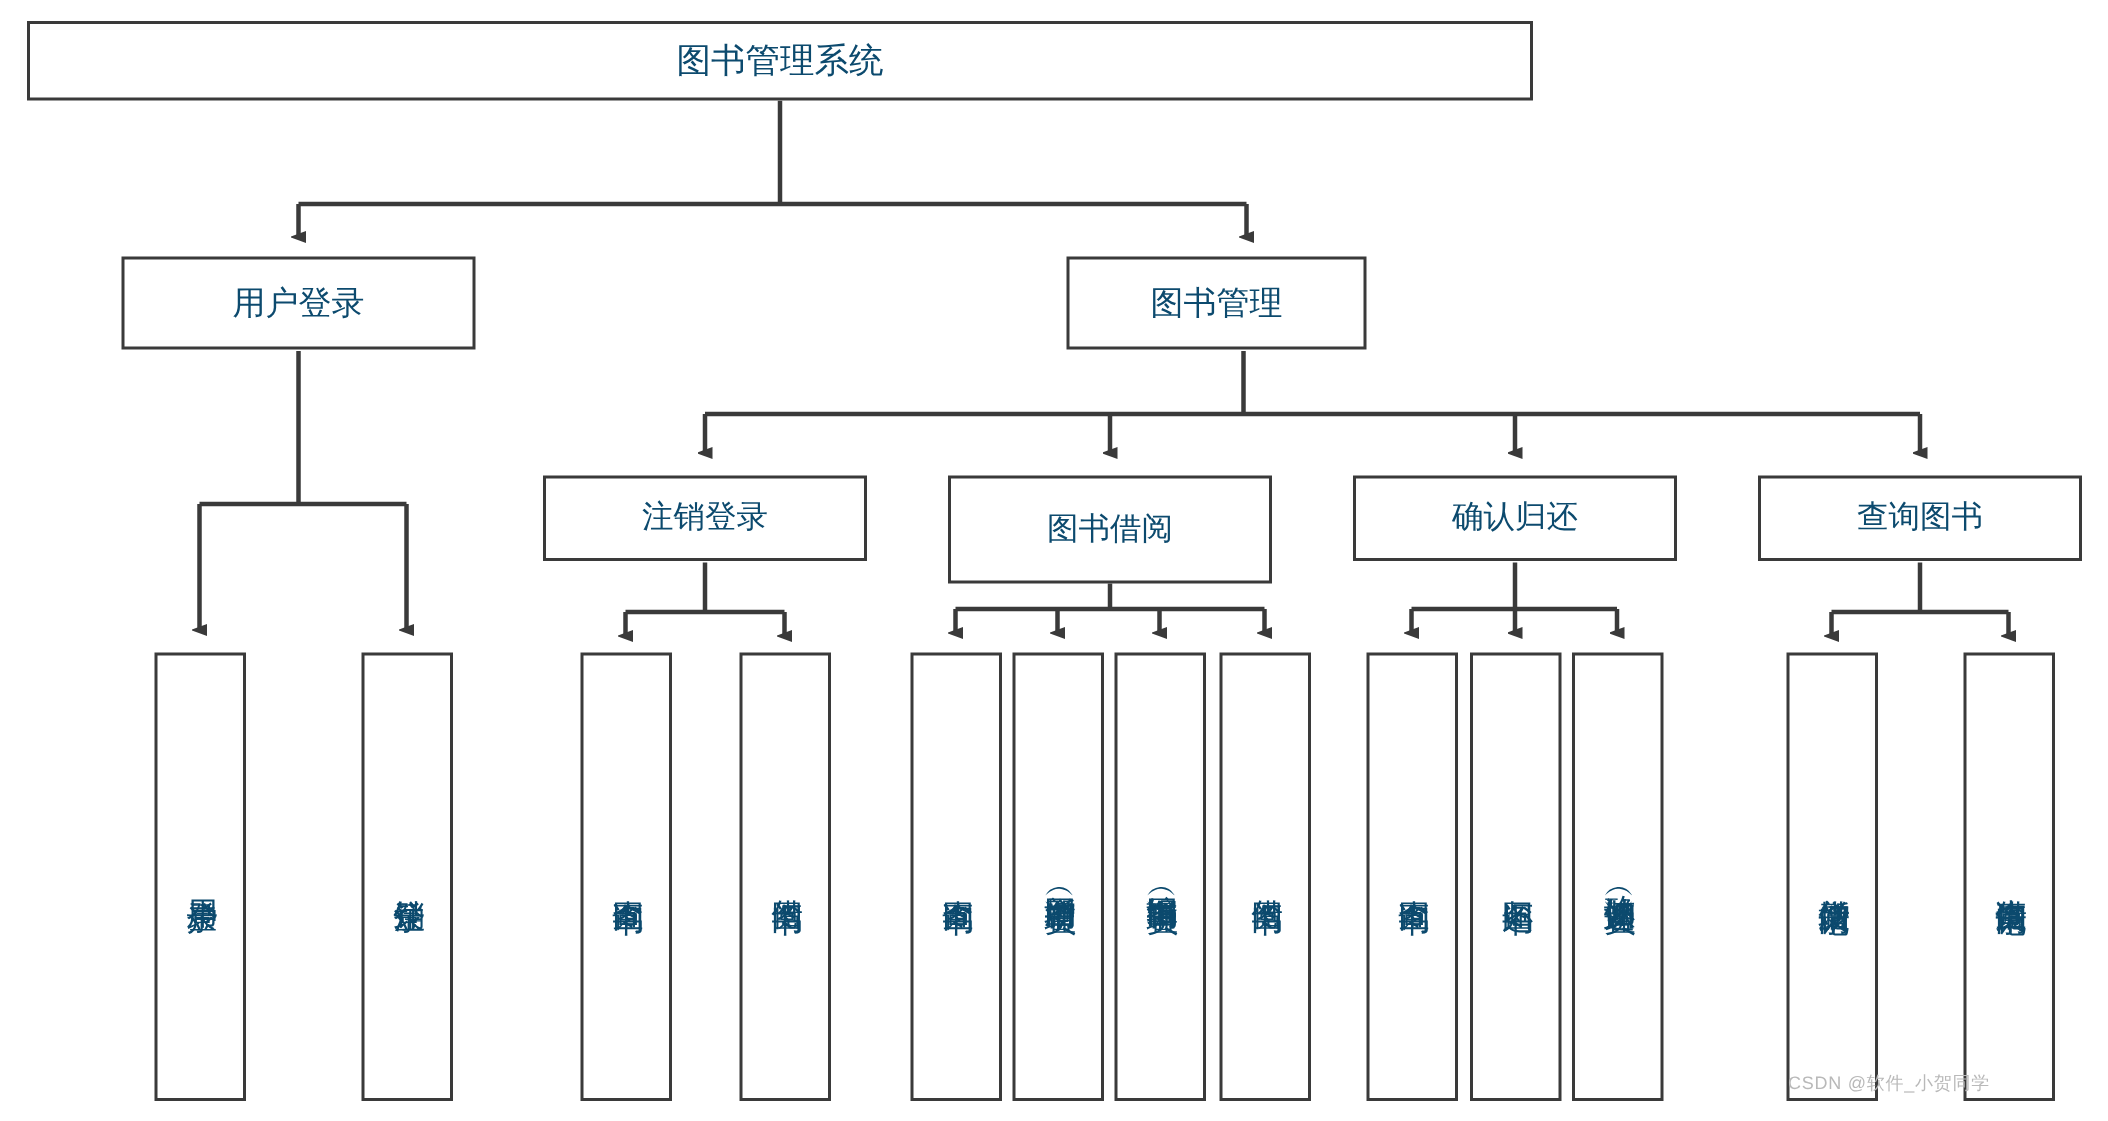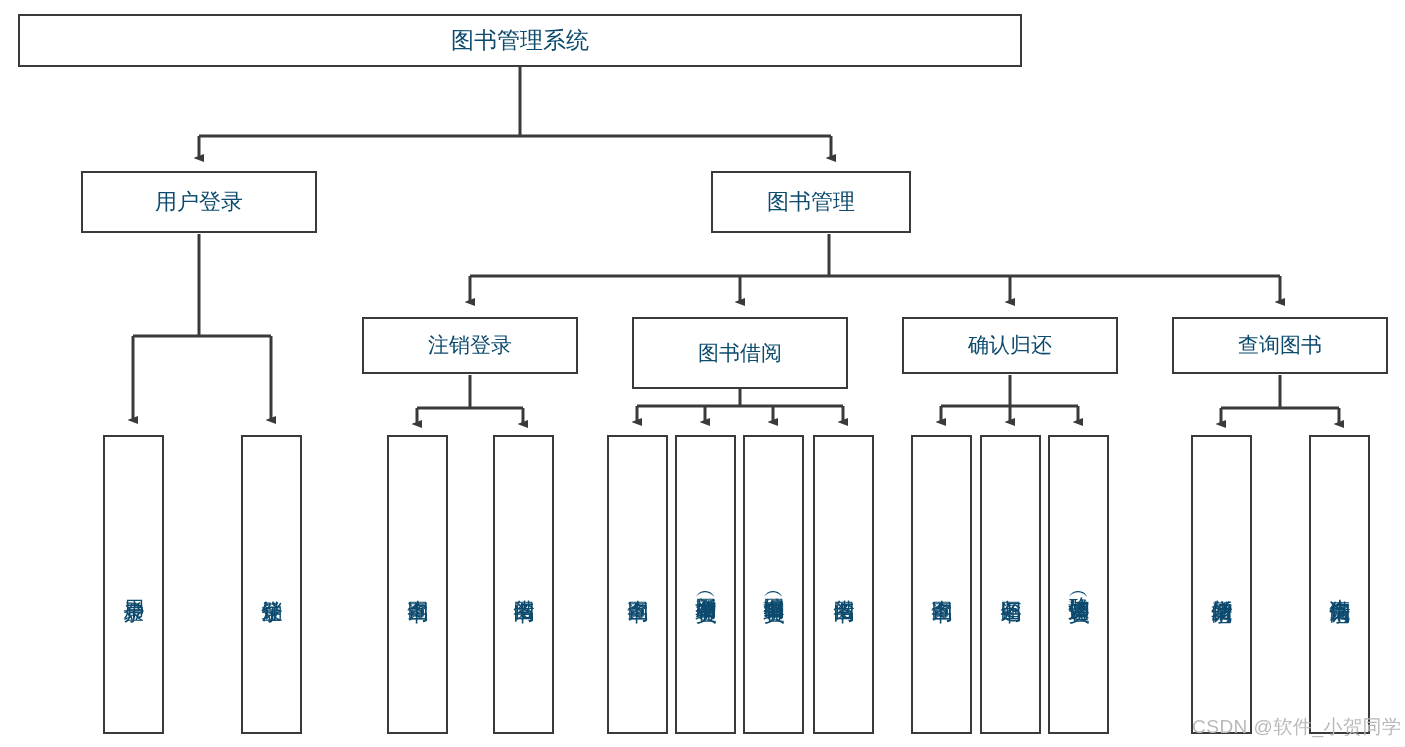--- a/index.html
+++ b/index.html
@@ -57,21 +57,21 @@
     letter-spacing: 1px;
   }
   .node.leaf > span {
     writing-mode: vertical-rl;
     text-orientation: upright;
     display: block;
     max-height: 100%;
   }
   .watermark {
     position: absolute;
-    font-size: 19px;
+    font-size: 12px;
     color: #b9b9b9;
     white-space: nowrap;
     letter-spacing: 0.5px;
   }
 </style>
 </head>
 <body>
 
 <div id="canvas">
 

